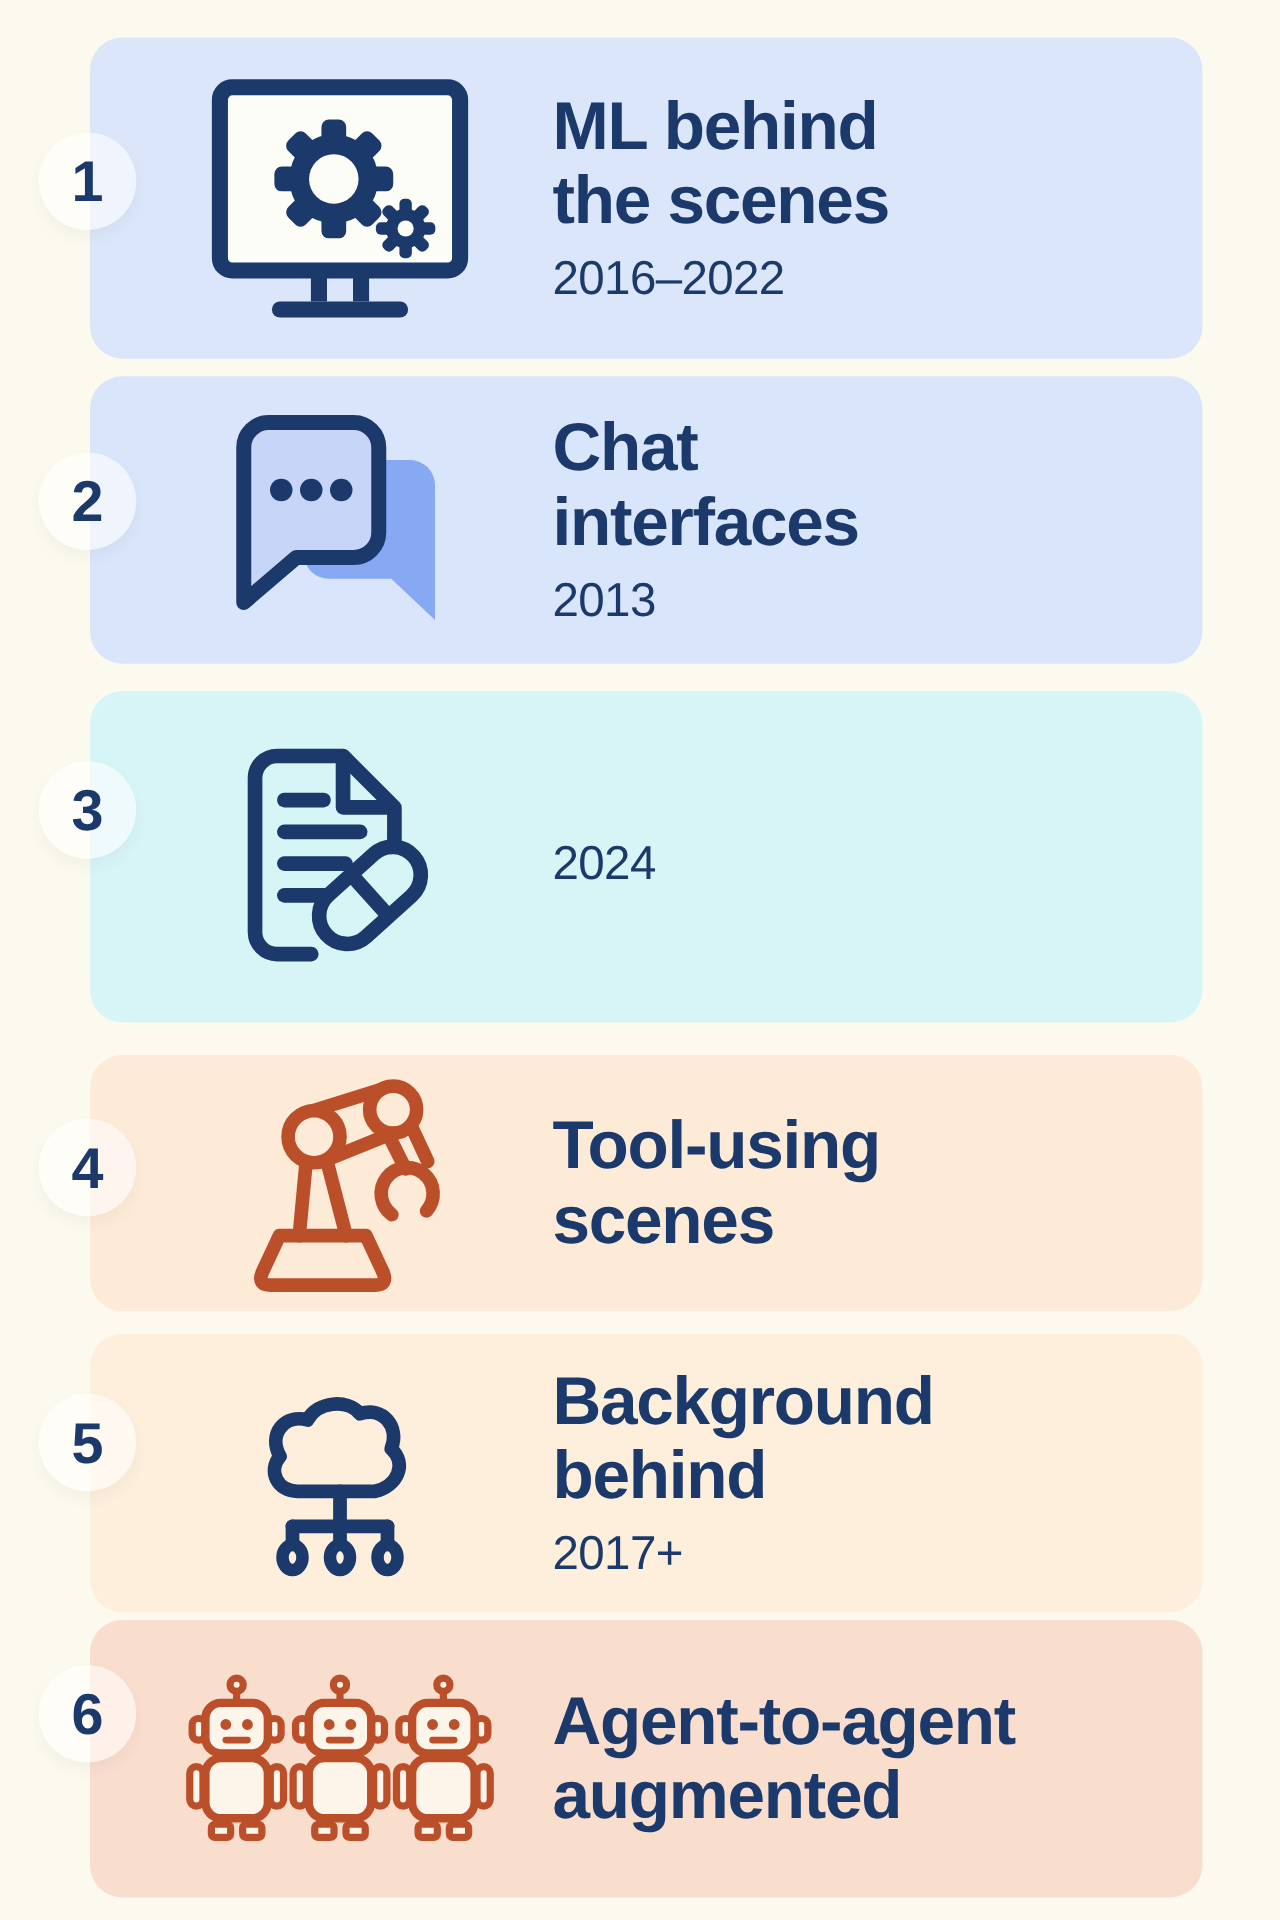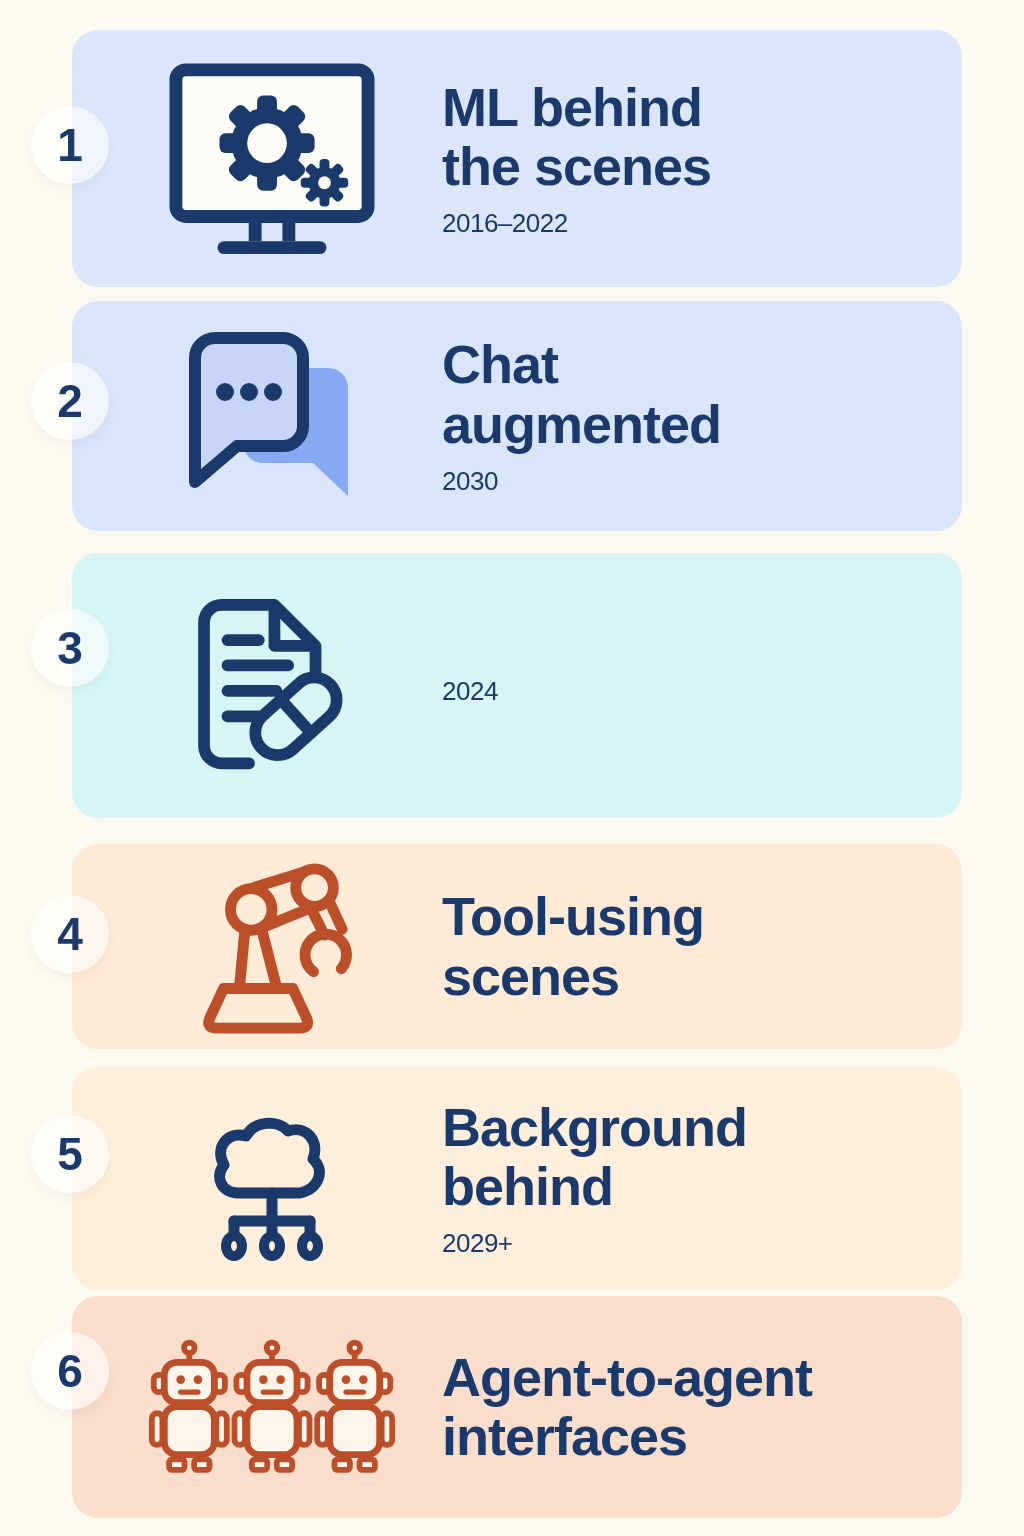--- a/index.html
+++ b/index.html
@@ -36,21 +36,21 @@
   .icon-box{
     flex:none; width:250px; margin-left:75px; margin-right:45px;
     display:flex; align-items:center; justify-content:center;
   }
   .text-box{ flex:1; padding-right:20px; }
   .title{
     font-size:54px; font-weight:bold; color:var(--navy);
     line-height:1.1; letter-spacing:-1px; white-space:pre-line;
   }
   .date{
-    font-size:26px; font-weight:500; color:var(--navy);
+    font-size:38px; font-weight:500; color:var(--navy);
     margin-top:12px; letter-spacing:-0.5px;
   }
   svg{ display:block; }
 </style>
 </head>
 <body>
 
 <section class="card" style="--card-bg: #dbe6fa;">
   <div class="badge">1</div>
   <div class="icon-box">
@@ -89,22 +89,22 @@
     <svg width="175" height="172" viewBox="0 0 175 172">
       <path d="M78,38 H143 A20 20 0 0 1 163,58 V166 L128,133 H78 A20 20 0 0 1 58,113 V58 A20 20 0 0 1 78,38 Z" fill="var(--bubble-back)"></path>
       <path d="M30,8 H98 A20 20 0 0 1 118,28 V96 A20 20 0 0 1 98,116 H52 L10,152 V28 A20 20 0 0 1 30,8 Z" fill="var(--bubble-front)" stroke="var(--navy)" stroke-width="12" stroke-linejoin="round"></path>
       <circle cx="40" cy="62" r="9" fill="var(--navy)"></circle>
       <circle cx="64" cy="62" r="9" fill="var(--navy)"></circle>
       <circle cx="88" cy="62" r="9" fill="var(--navy)"></circle>
     </svg>
   </div>
   <div class="text-box">
     <h2 class="title">Chat
-augmented</h2>
-    <p class="date">2030</p>
+interfaces</h2>
+    <p class="date">2013</p>
   </div>
 </section>
 
 <section class="card" style="--card-bg: #d7f4f7;">
   <div class="badge">3</div>
   <div class="icon-box">
     <svg width="172" height="178" viewBox="0 0 175 182">
       <g fill="none" stroke="var(--navy)" stroke-width="12" stroke-linecap="round" stroke-linejoin="round">
         <path d="M64,170 H36 A18 18 0 0 1 18,152 V26 A18 18 0 0 1 36,8 H90 L132,50 V84"></path>
         <path d="M90,10 V50 H130"></path>
@@ -158,21 +158,21 @@
       <g fill="none" stroke="var(--navy)" stroke-width="10">
         <ellipse cx="42" cy="151" rx="8" ry="10"></ellipse>
         <ellipse cx="80" cy="151" rx="8" ry="10"></ellipse>
         <ellipse cx="118" cy="151" rx="8" ry="10"></ellipse>
       </g>
     </svg>
   </div>
   <div class="text-box">
     <h2 class="title">Background
 behind</h2>
-    <p class="date">2029+</p>
+    <p class="date">2017+</p>
   </div>
 </section>
 
 <section class="card" style="--card-bg: #f9ddcd;">
   <div class="badge">6</div>
   <div class="icon-box">
     <svg width="250" height="142" viewBox="0 0 260 145">
       <defs>
         <g id="robot">
           <circle cx="40" cy="9" r="5.5" fill="var(--robot-fill)" stroke="var(--rust)" stroke-width="6"></circle>
@@ -191,15 +191,15 @@
           <rect x="45" y="125" width="16" height="11" rx="3" fill="var(--robot-fill)" stroke="var(--rust)" stroke-width="6"></rect>
         </g>
       </defs>
       <use href="#robot" x="4" y="2"></use>
       <use href="#robot" x="90" y="2"></use>
       <use href="#robot" x="176" y="2"></use>
     </svg>
   </div>
   <div class="text-box">
     <h2 class="title">Agent-to-agent
-interfaces</h2>
+augmented</h2>
   </div>
 </section>
 
 </body></html>

